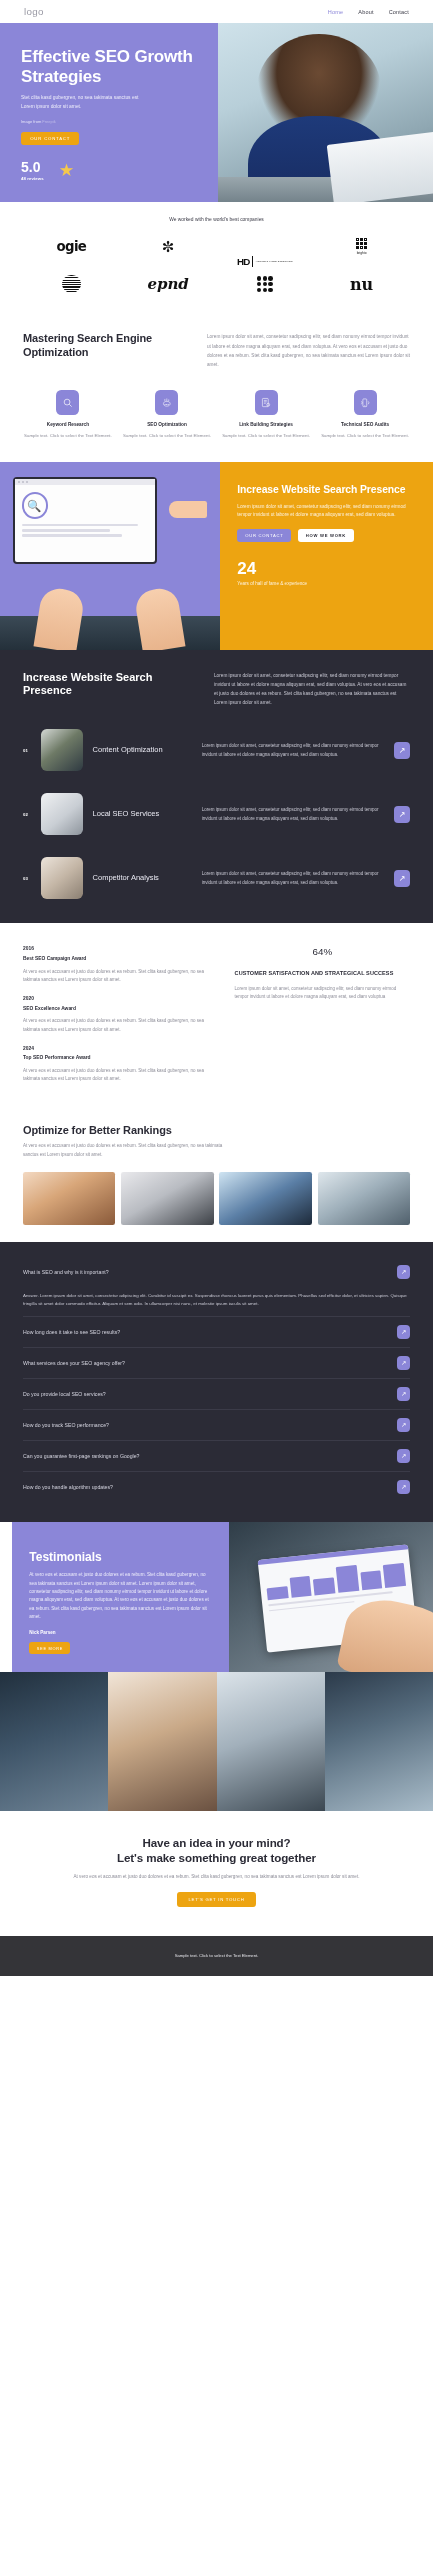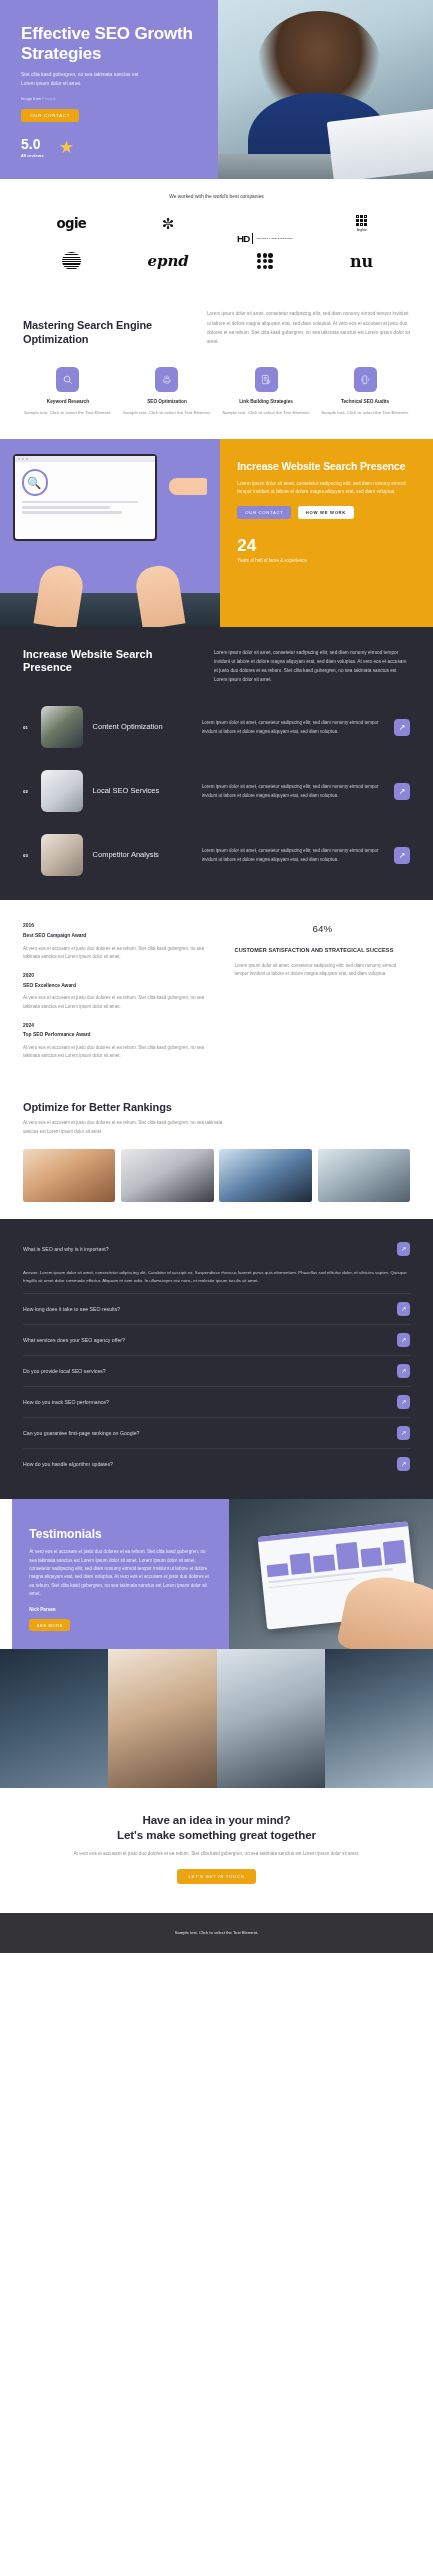--- a/index.html
+++ b/index.html
@@ -65,21 +65,21 @@
   .lg-brighto-m i.o { background:transparent; border:0.6px solid #111; }
   .lg-brighto-t { font-size:3.2px; color:#111; }
   .lg-stripe { width:18.5px; height:18.5px; border-radius:50%;
                background:repeating-linear-gradient(180deg,#111 0 1.2px,#fff 1.2px 2.3px); }
   .lg-epnd { font-size:15px; font-weight:700; font-style:italic; color:#111; font-family:"DejaVu Serif", serif; }
   .lg-dots { display:grid; grid-template-columns:repeat(3,4.6px); grid-template-rows:repeat(3,4.6px); gap:1.2px; }
   .lg-dots i { background:#111; border-radius:50%; display:block; }
   .lg-nu { font-size:16px; font-weight:700; color:#111; font-family:"DejaVu Serif", serif; }
 
   
-  .mastering { display:flex; gap:16px; padding:24px 23px 17.3px; background:#fff;align-items:flex-end; }
+  .mastering { display:flex; gap:16px; padding:24px 23px 17.3px; background:#fff; }
   .mastering h2 { font-size:11px; font-weight:700; line-height:1.22; width:168px; letter-spacing:-0.1px; }
   .mastering p { flex:1; font-size:4.7px; line-height:1.95; color:#8d8d98; }
 
   .feats { display:grid; grid-template-columns:repeat(4,1fr); gap:9.2px; padding:3.5px 23px 22px; background:#fff; text-align:center; }
   .feat-ico { width:23px; height:25.4px; background:#8b86d8; border-radius:5.2px; margin:0 auto 7px;
               display:flex; align-items:center; justify-content:center; color:#fff; }
   .feat-h { font-size:4.7px; font-weight:700; margin-bottom:5.2px; }
   .feat-p { font-size:4.4px; line-height:1.7; color:#8d8d98; }
 
   
@@ -203,20 +203,28 @@
                 cursor:pointer; font-family:inherit; }
 
   
   .ftr { background:#343438; color:#e4e4e9; text-align:center; padding:17.3px 0; font-size:4.2px; }
 </style>
 </head>
 <body>
 
 <div class="wrap">
 
+  <div class="hdr">
+    <div class="logo">logo</div>
+    <div class="nav">
+      <a href="#" class="active">Home</a>
+      <a href="#">About</a>
+      <a href="#">Contact</a>
+    </div>
+  </div>
 
   <div class="hero">
     <div class="hero-l">
       <div class="hero-h1">Effective SEO Growth Strategies</div>
       <div class="hero-p">Stet clita kasd gubergren, no sea takimata sanctus est Lorem ipsum dolor sit amet.</div>
       <div class="hero-credit">
         <span style="color:#e4e2f8">Image from </span><span>Freepik</span>
       </div>
       <button class="btn-amber">OUR CONTACT</button>
       <div class="rating">

